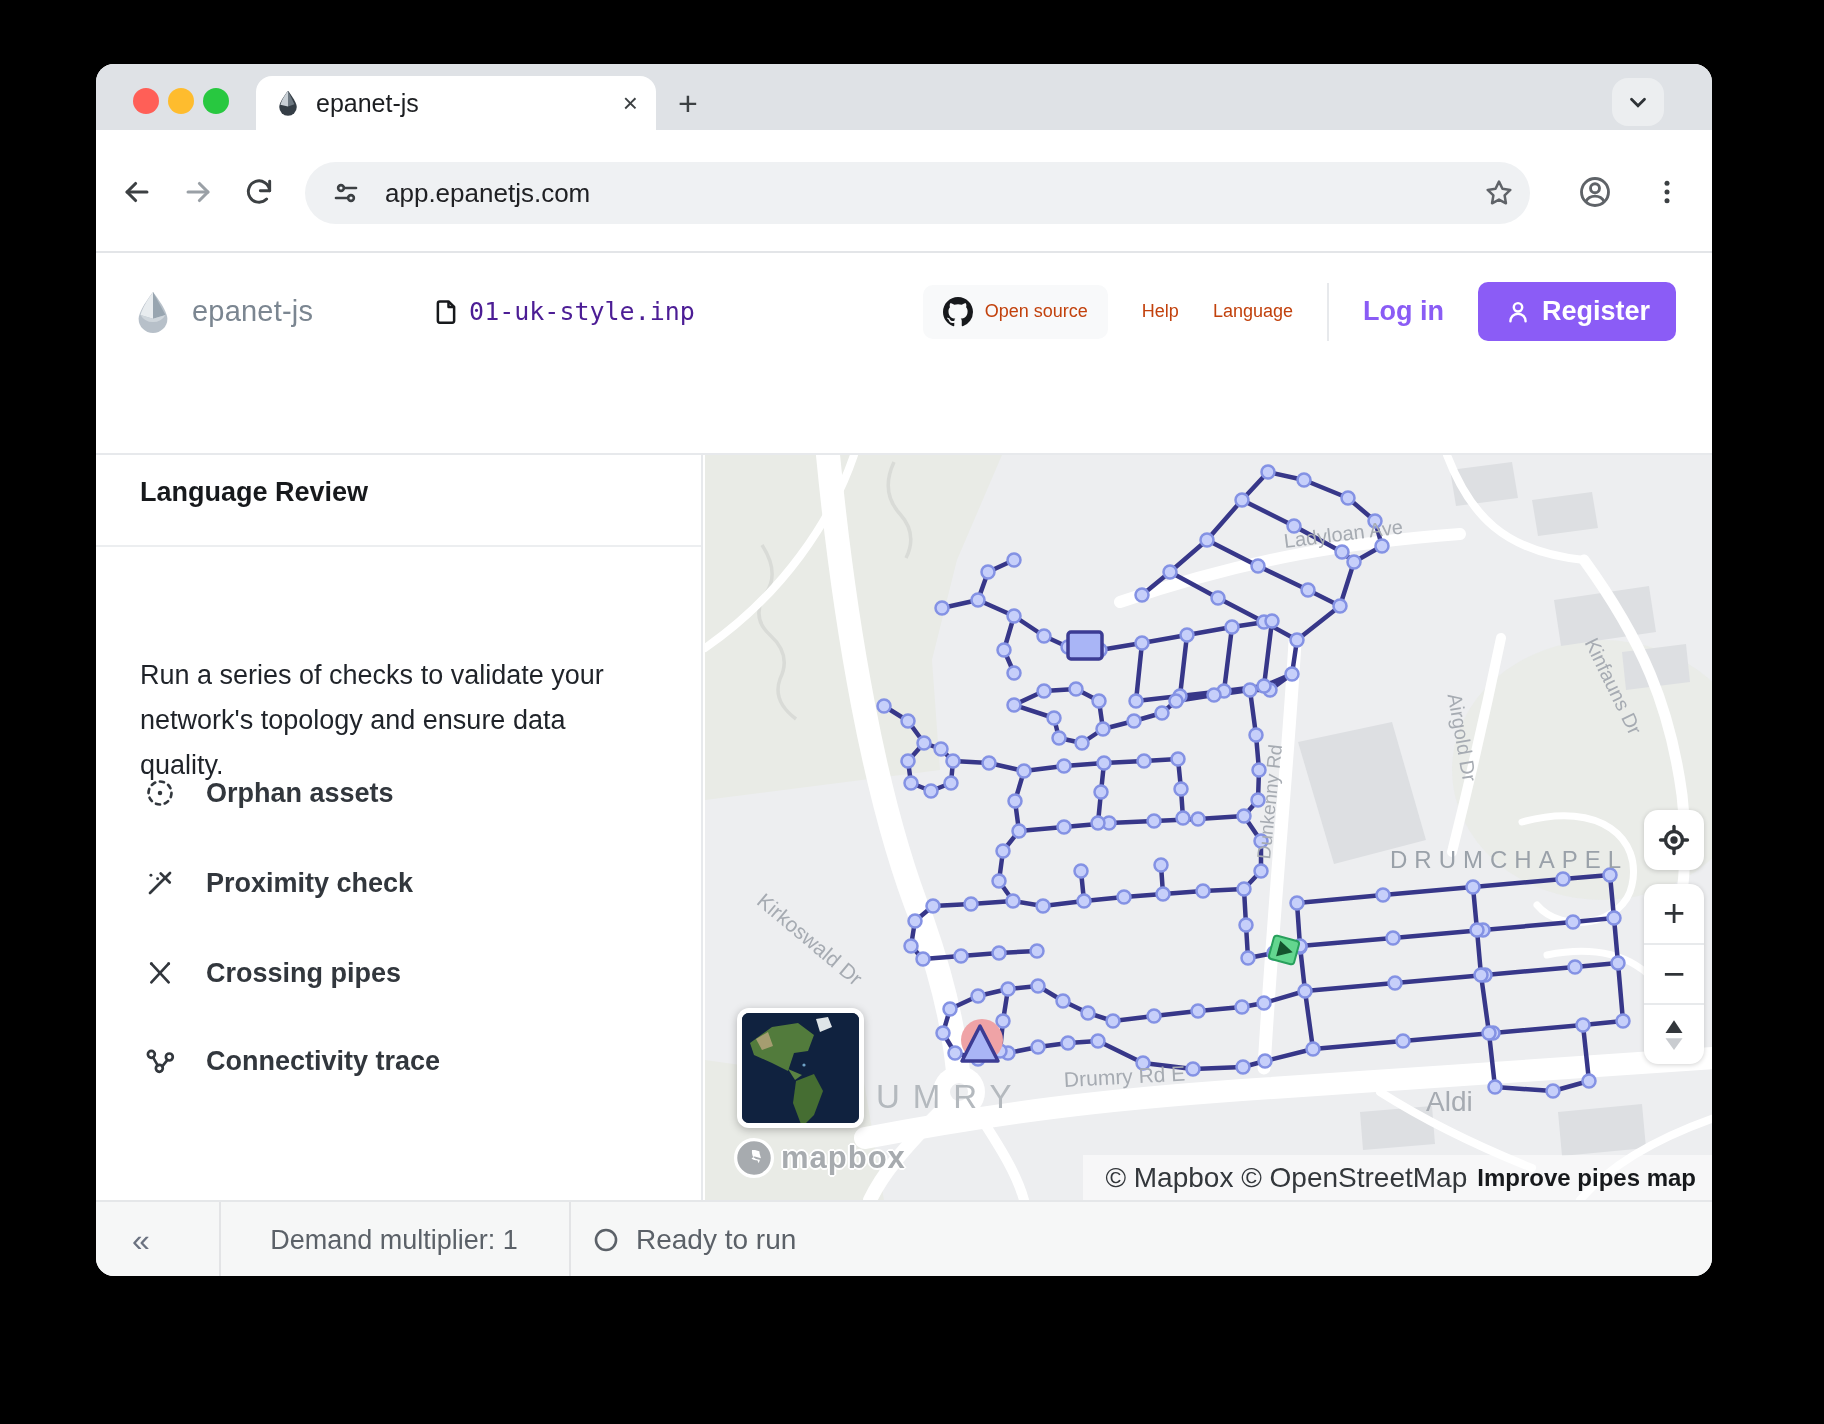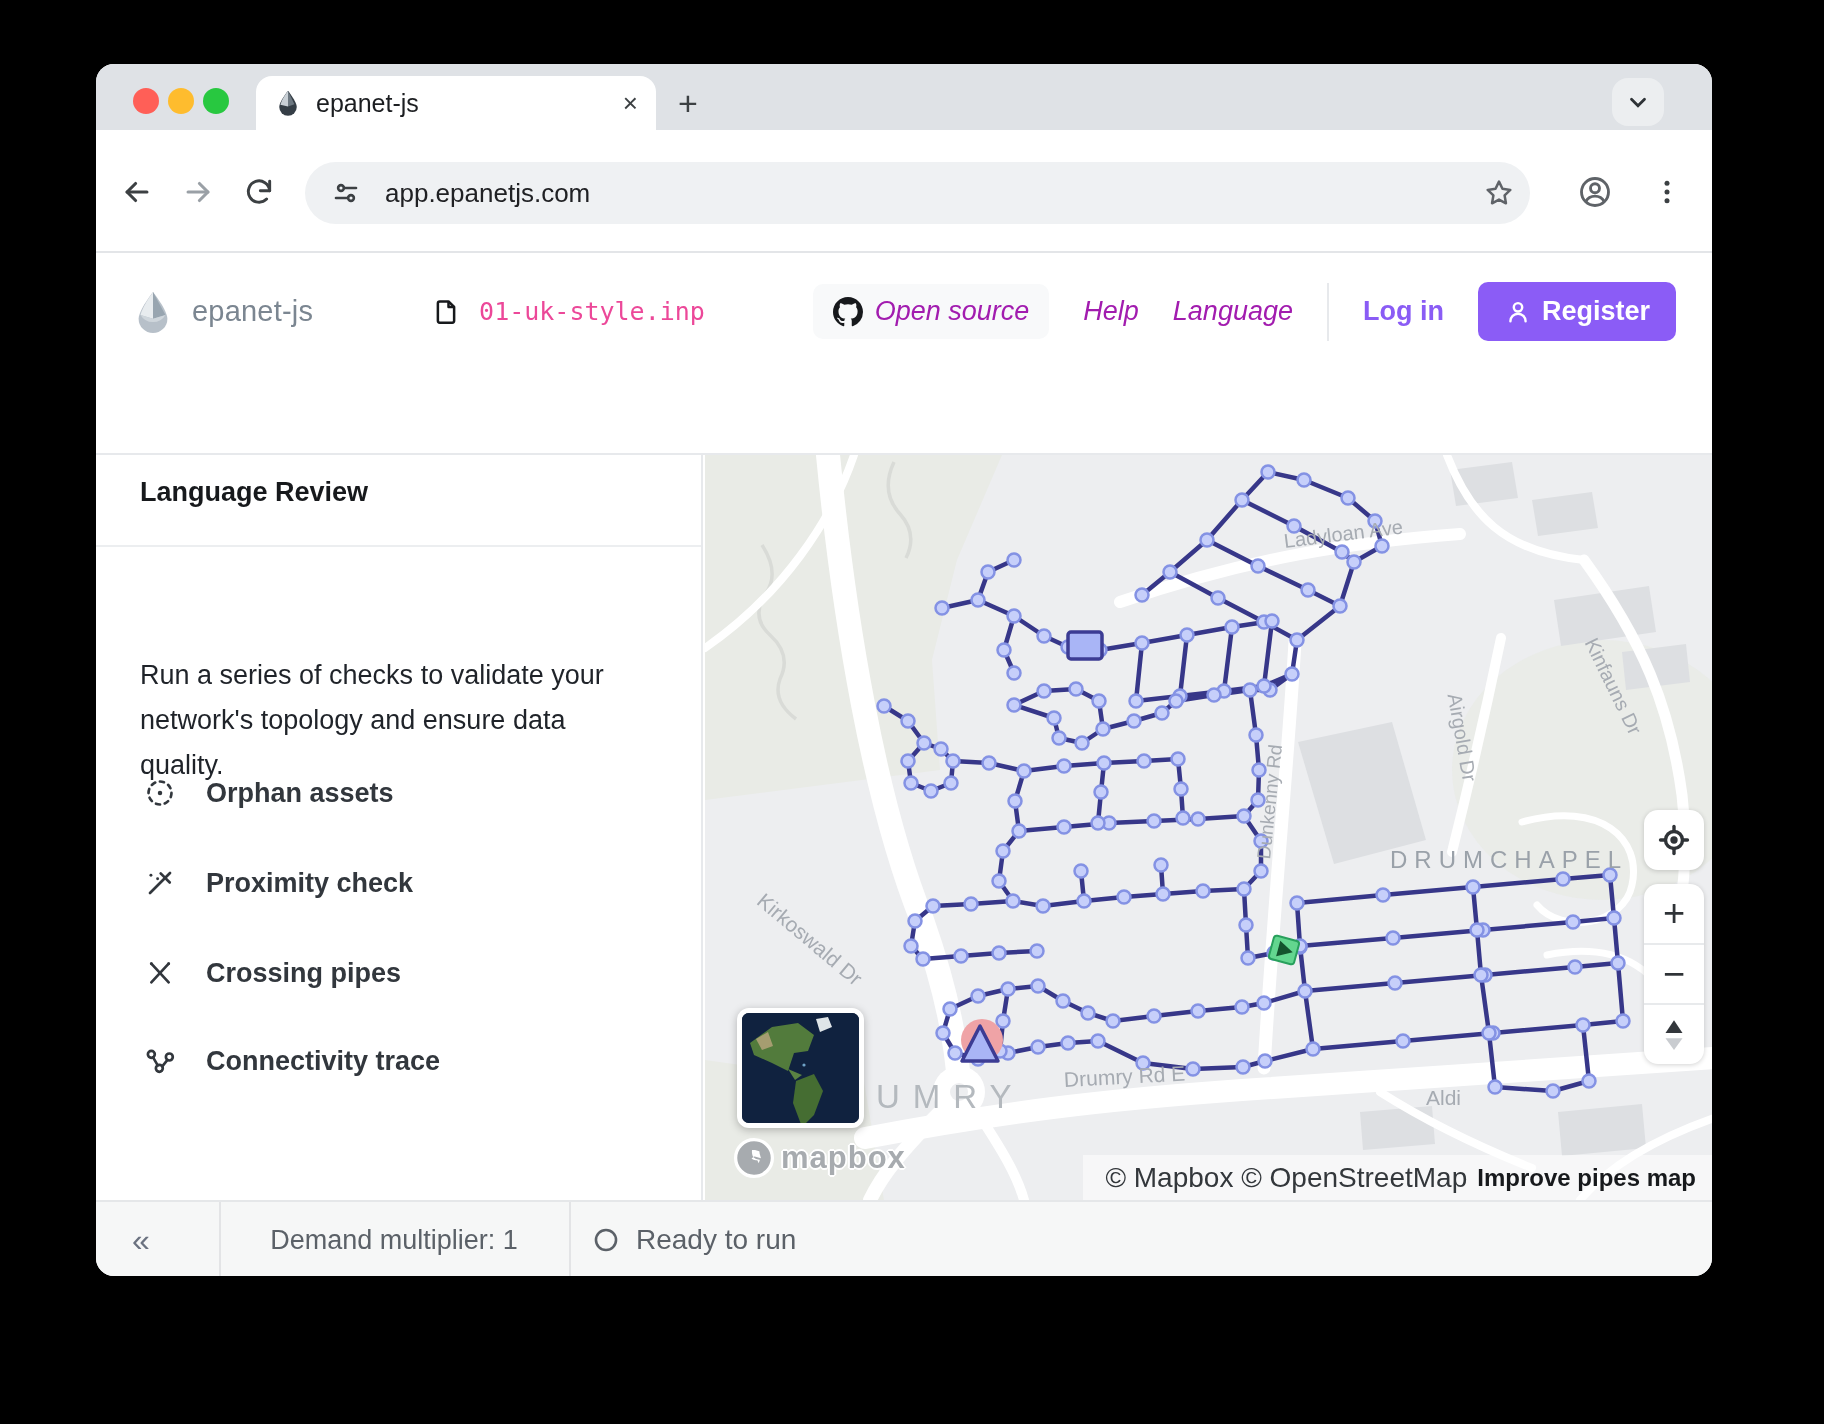--- a/index.html
+++ b/index.html
@@ -18,23 +18,23 @@
   
   .urlrow{position:absolute;left:0;top:66px;width:100%;height:123px;background:#fff;border-bottom:2px solid #e3e5e8;}
   .navic{position:absolute;top:38px;width:48px;height:48px;display:flex;align-items:center;justify-content:center;}
   .omnibox{position:absolute;left:209px;top:32px;width:1225px;height:62px;background:#eff1f3;border-radius:31px;display:flex;align-items:center;}
   .url-text{font-size:26px;color:#202124;margin-left:24px;}
   
   .appheader{position:absolute;left:0;top:189px;width:100%;height:117px;background:#fff;display:flex;align-items:center;}
   .brand{display:flex;align-items:center;margin-left:34px;}
   .brand-name{font-size:29px;color:#7b8691;margin-left:16px;letter-spacing:.2px;}
   .filechip{display:flex;align-items:center;margin-left:118px;}
-  .filename{font-family:"DejaVu Sans Mono", monospace;font-size:25px;color:#ec4899;margin-left:18px;font-weight:500;}
+  .filename{font-family:"DejaVu Sans Mono", monospace;font-size:25px;color:#4c1d95;margin-left:8px;font-weight:500;}
   .hnav{position:absolute;right:36px;top:0;height:117px;display:flex;align-items:center;gap:34px;}
-  .hnav-item{font-size:27px;color:#a21caf;font-style:italic;}
+  .hnav-item{font-size:18px;color:#c2410c;}
   .opensource{display:flex;align-items:center;gap:12px;background:#f8f9fa;border-radius:10px;padding:12px 20px;}
   .hdivider{width:2px;height:58px;background:#e7e9ec;}
   .login{font-size:27px;color:#8a5cf5;font-weight:600;}
   .register{display:flex;align-items:center;gap:10px;background:#8b5cf6;color:#fff;font-size:27px;font-weight:600;border-radius:10px;padding:14px 26px;}
   
   .toolbar{position:absolute;left:0;top:306px;width:100%;height:85px;background:#fff;border-bottom:2px solid #e7e9ec;}
   .tbtn{position:absolute;top:325px;width:46px;height:46px;display:flex;align-items:center;justify-content:center;color:#2f3640;}
   .tdiv{position:absolute;top:318px;width:2px;height:60px;background:#ececef;}
   .tbtn-active{position:absolute;top:320px;width:62px;height:56px;background:#ac90f5;border-radius:12px;display:flex;align-items:center;justify-content:center;}
   .simulate{position:absolute;left:958px;top:320px;height:56px;display:flex;align-items:center;gap:12px;padding:0 16px;}
@@ -620,21 +620,21 @@
             </g>
           </svg>
       <div id="map-labels">
             <div class="maplabel" style="left: 579px; top: 75px; font-size: 20px; color: rgb(166, 171, 178); transform: rotate(-7deg);">Ladyloan Ave</div>
             <div class="maplabel" style="left: 885px; top: 173px; font-size: 20px; color: rgb(166, 171, 178); transform: rotate(64deg);">Kinfauns Dr</div>
             <div class="maplabel" style="left: 749px; top: 227px; font-size: 20px; color: rgb(166, 171, 178); transform: rotate(80deg);">Airgold Dr</div>
             <div class="maplabel" style="left: 685px; top: 391px; font-size: 24px; letter-spacing: 7px; color: rgb(154, 161, 169);">DRUMCHAPEL</div>
             <div class="maplabel" style="left: 559px; top: 393px; font-size: 19px; color: rgb(166, 171, 178); transform: rotate(-84deg);">Dunkenny Rd</div>
             <div class="maplabel" style="left: 55px; top: 431px; font-size: 21px; color: rgb(166, 171, 178); transform: rotate(40deg);">Kirkoswald Dr</div>
             <div class="maplabel" style="left: 359px; top: 613px; font-size: 21px; color: rgb(166, 171, 178); transform: rotate(-3deg);">Drumry Rd E</div>
-            <div class="maplabel" style="left: 721px; top: 631px; font-size: 21px; color: rgb(166, 171, 178);">Aldi</div>
+            <div class="maplabel" style="left: 721px; top: 631px; font-size: 28px; color: rgb(166, 171, 178);">Aldi</div>
             <div class="maplabel" style="left: 171px; top: 623px; font-size: 33px; letter-spacing: 13px; color: rgb(180, 185, 190);">UMRY</div>
           </div>
 
       <div class="minimap">
         <svg width="127" height="120" viewBox="0 0 127 120">
           <rect width="127" height="120" fill="#10223f"></rect>
           <path d="M8 30 L30 14 L56 10 L72 22 L66 38 L52 40 L46 58 L30 50 L12 42 Z" fill="#527b3c"></path>
           <path d="M74 6 L86 4 L90 14 L78 19 Z" fill="#dfe5e8"></path>
           <path d="M14 26 L26 19 L31 33 L20 37 Z" fill="#b4a379" opacity=".85"></path>
           <path d="M46 56 L60 62 L53 67 Z" fill="#5a8243"></path>

